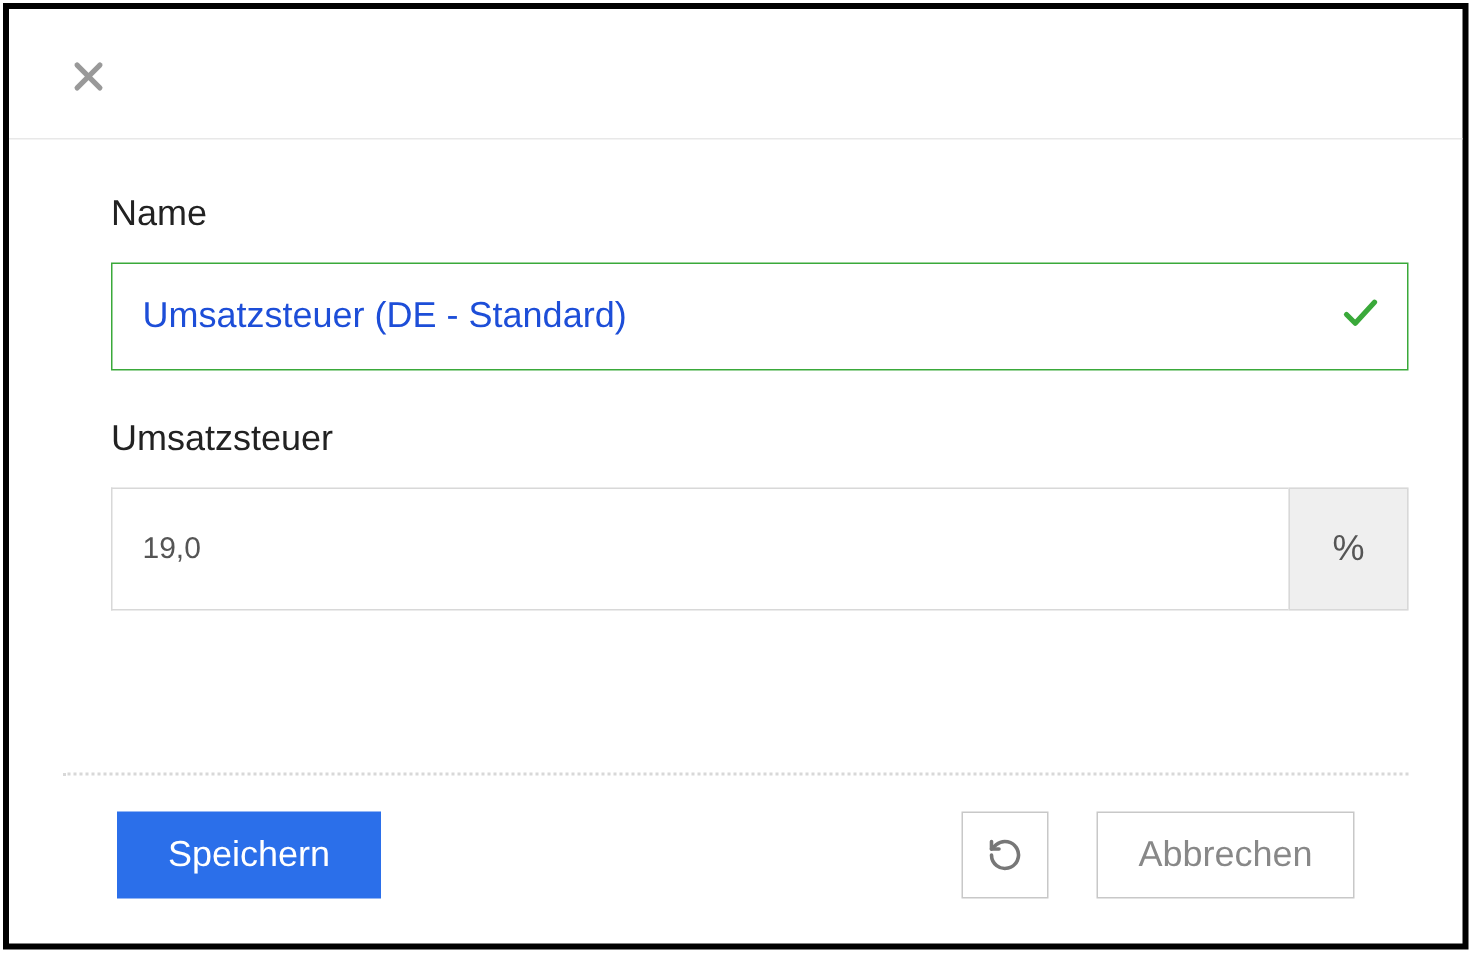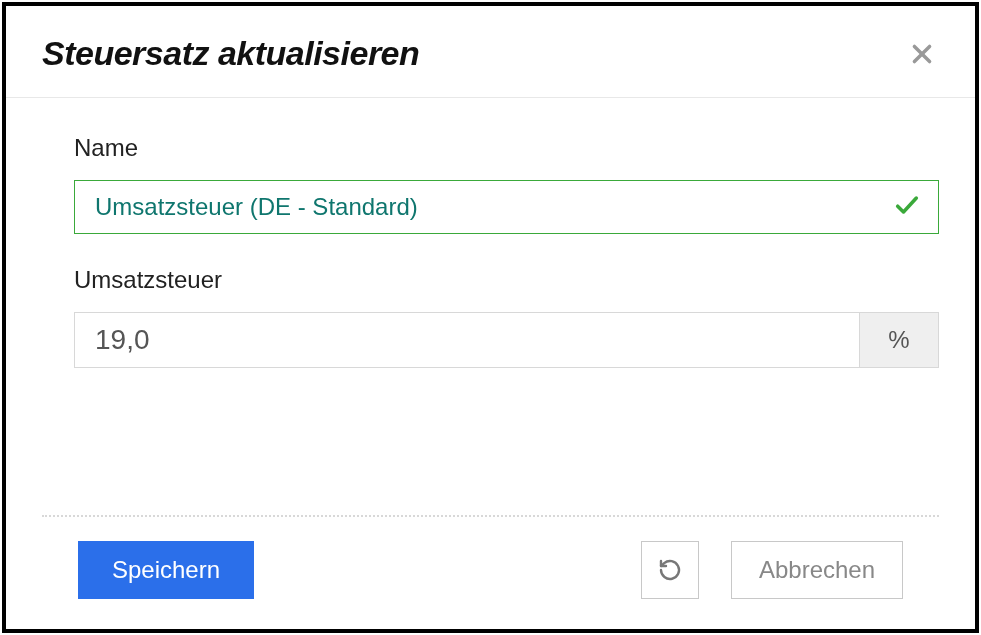--- a/index.html
+++ b/index.html
@@ -69,25 +69,25 @@
       margin-bottom: 18px;
       font-weight: 400;
     }
     .input-wrapper {
       position: relative;
       display: flex;
       align-items: stretch;
     }
     .input-name {
       width: 100%;
-      height: 54px;
+      height: 72px;
       border: 1.5px solid #3aa93a;
       padding: 0 56px 0 20px;
       font-size: 24px;
-      color: #0f766e;
+      color: #1d4ed8;
       outline: none;
       background: #fff;
     }
     .valid-check {
       position: absolute;
       right: 18px;
       top: 50%;
       transform: translateY(-50%);
       color: #3aa93a;
       pointer-events: none;
@@ -95,25 +95,25 @@
     .valid-check svg {
       width: 28px;
       height: 28px;
     }
     .input-group {
       display: flex;
       align-items: stretch;
     }
     .input-value {
       flex: 1;
-      height: 56px;
+      height: 82px;
       border: 1px solid #d8d8d8;
       border-right: none;
       padding: 0 20px;
-      font-size: 28px;
+      font-size: 20px;
       color: #555;
       outline: none;
       background: #fff;
     }
     .input-addon {
       width: 80px;
       display: flex;
       align-items: center;
       justify-content: center;
       border: 1px solid #d8d8d8;
@@ -169,21 +169,20 @@
     .btn-icon svg {
       width: 24px;
       height: 24px;
     }
   </style>
 </head>
 <body>
 
 <div class="modal">
   <div class="modal-header">
-    <h1 class="modal-title">Steuersatz aktualisieren</h1>
     <button class="close-btn">
       <svg viewBox="0 0 24 24" fill="none" stroke="currentColor" stroke-width="3.2" stroke-linecap="round">
         <line x1="5" y1="5" x2="19" y2="19"></line>
         <line x1="19" y1="5" x2="5" y2="19"></line>
       </svg>
     </button>
   </div>
 
   <div class="modal-body">
     <div class="form-group">

